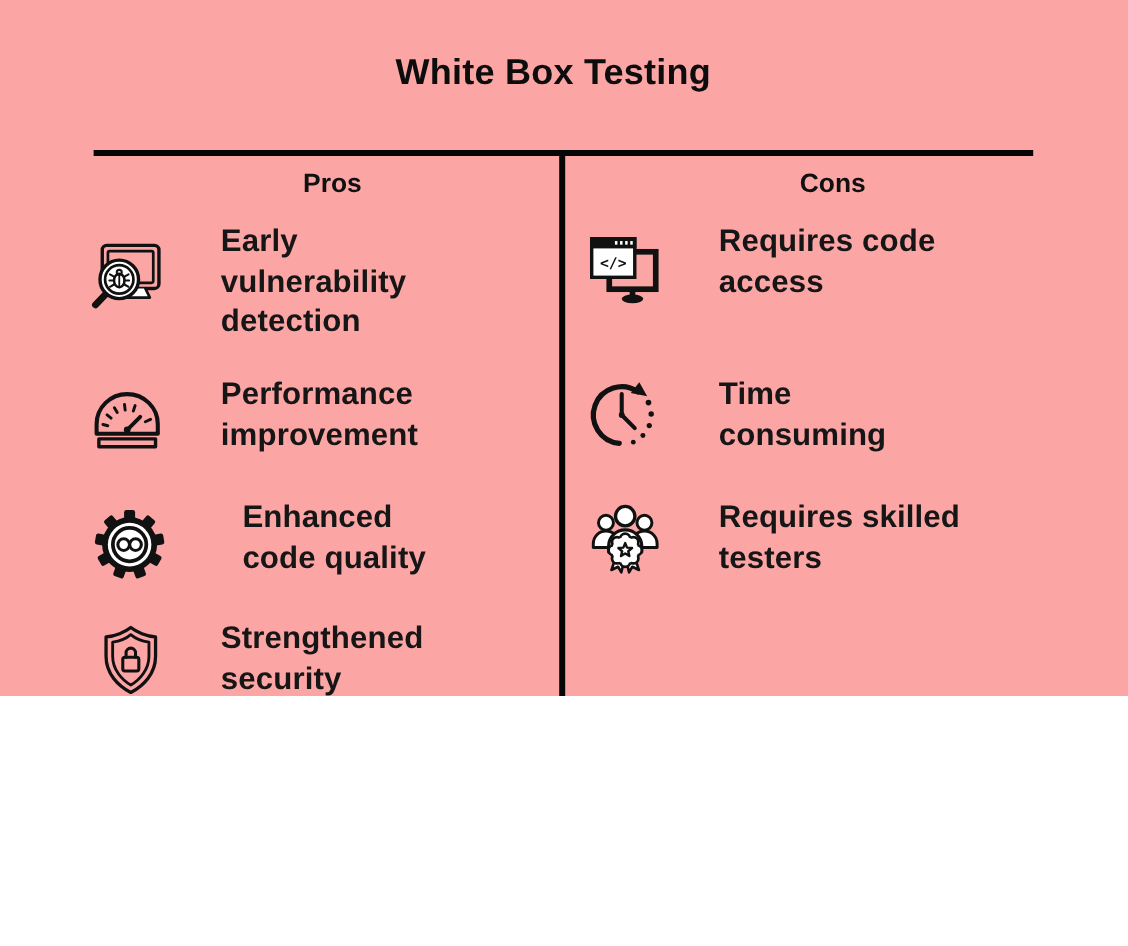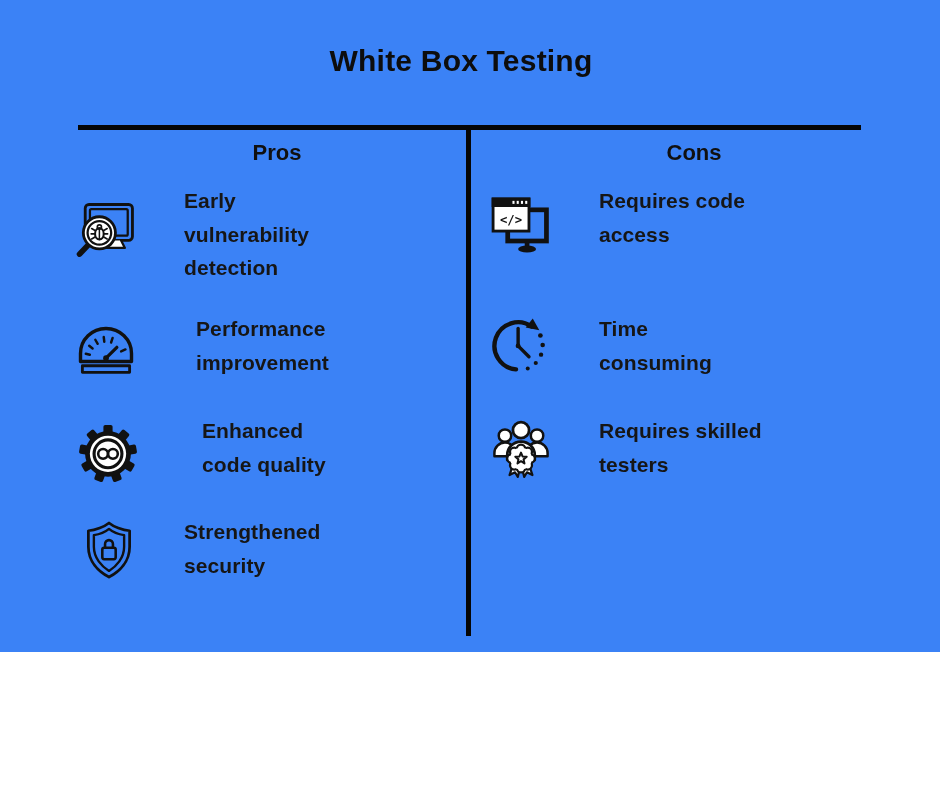--- a/index.html
+++ b/index.html
@@ -1,45 +1,45 @@
 <!DOCTYPE html>
 <html><head>
 <meta charset="utf-8">
 <style>
   html,body { margin:0; padding:0; background:#ffffff; }
   .canvas {
-    position:relative; width:940px; height:652px; background:#3b82f6;
+    position:relative; width:940px; height:580px; background:#fca5a5;
     font-family:"Liberation Sans", sans-serif; color:#141414; overflow:hidden;
   }
   .title {
     position:absolute; top:44px; left:0; width:922px; text-align:center;
     font-size:30px; font-weight:700; color:#0d0d0d; letter-spacing:.2px;
   }
   .hline { position:absolute; left:78px; top:125px; width:783px; height:5px; background:#060606; }
   .vline { position:absolute; left:466px; top:125px; width:5px; height:511px; background:#060606; }
   .col-header {
     position:absolute; top:140px; width:200px; text-align:center;
     font-size:22px; font-weight:600; color:#101010;
   }
   .col-header.pros { left:177px; }
   .col-header.cons { left:594px; }
   .icon { position:absolute; }
   .label {
-    position:absolute; font-size:21px; font-weight:600; line-height:33.5px;
+    position:absolute; font-size:26px; font-weight:600; line-height:33.5px;
     white-space:pre-line; color:#161616; letter-spacing:.1px;
   }
   .pos-icon-l1 { left:72px;  top:194px; }
   .pos-icon-l2 { left:72px;  top:308px; }
   .pos-icon-l3 { left:75px;  top:416px; }
   .pos-icon-l4 { left:76px;  top:514px; }
   .pos-icon-r1 { left:486px; top:188px; }
   .pos-icon-r2 { left:486px; top:308px; }
   .pos-icon-r3 { left:488px; top:412px; }
   .pos-lab-l1 { left:184px; top:184px; }
-  .pos-lab-l2 { left:184px; top:312px;margin-left:12px; }
+  .pos-lab-l2 { left:184px; top:312px; }
   .pos-lab-l3 { left:184px; top:414px;margin-left:18px; }
   .pos-lab-l4 { left:184px; top:515px; }
   .pos-lab-r1 { left:599px; top:184px; }
   .pos-lab-r2 { left:599px; top:312px; }
   .pos-lab-r3 { left:599px; top:414px; }
   svg { display:block; }
 </style>
 </head>
 <body>
 

